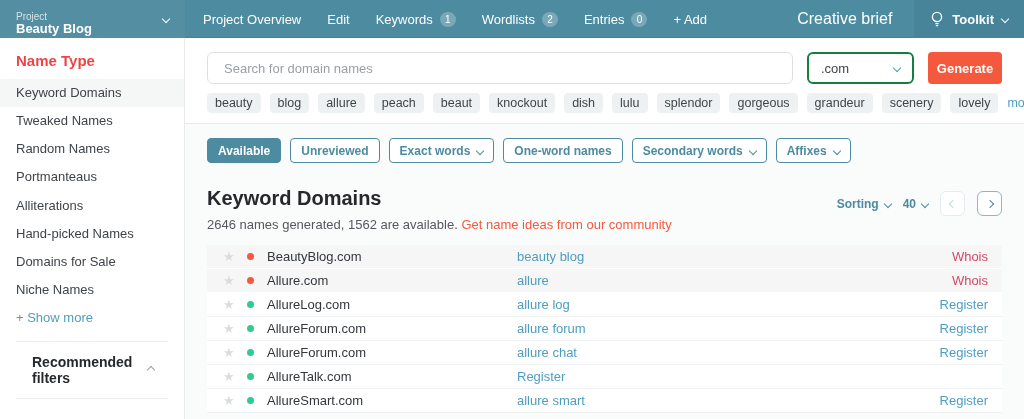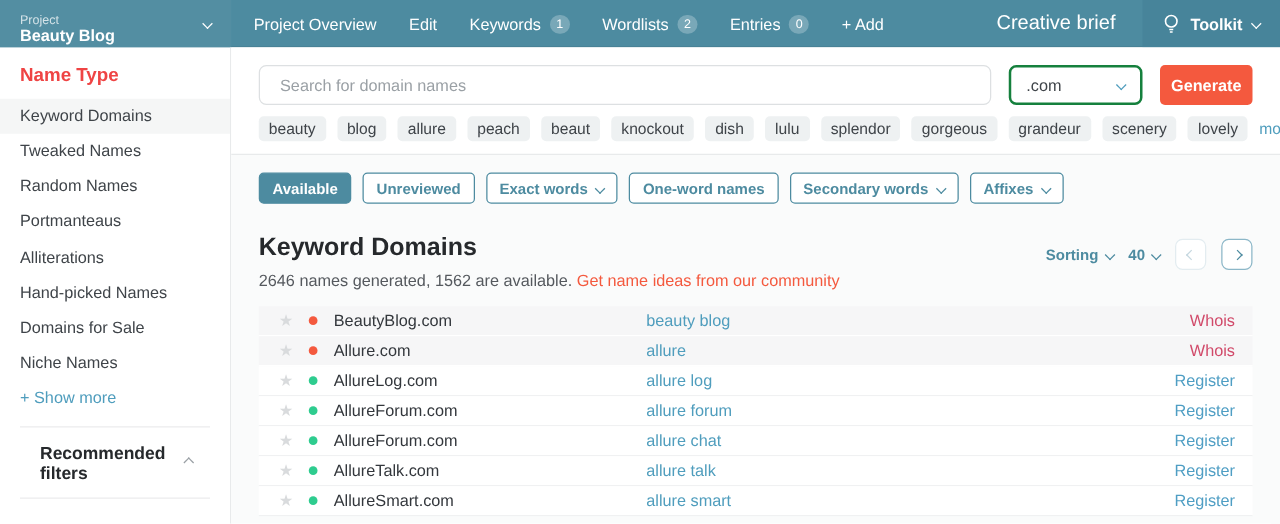--- a/index.html
+++ b/index.html
@@ -272,21 +272,20 @@
           <span class="domain">AllureForum.com</span>
           <a class="kw-link">allure chat</a>
           <a class="action register">Register</a>
         </div>
         <div class="trow">
           <span class="star">★</span>
           <span class="dot available">
             <i></i>
           </span>
           <span class="domain">AllureTalk.com</span>
-          <a class="kw-link">allure talk</a>
           <a class="action register">Register</a>
         </div>
         <div class="trow">
           <span class="star">★</span>
           <span class="dot available">
             <i></i>
           </span>
           <span class="domain">AllureSmart.com</span>
           <a class="kw-link">allure smart</a>
           <a class="action register">Register</a>

